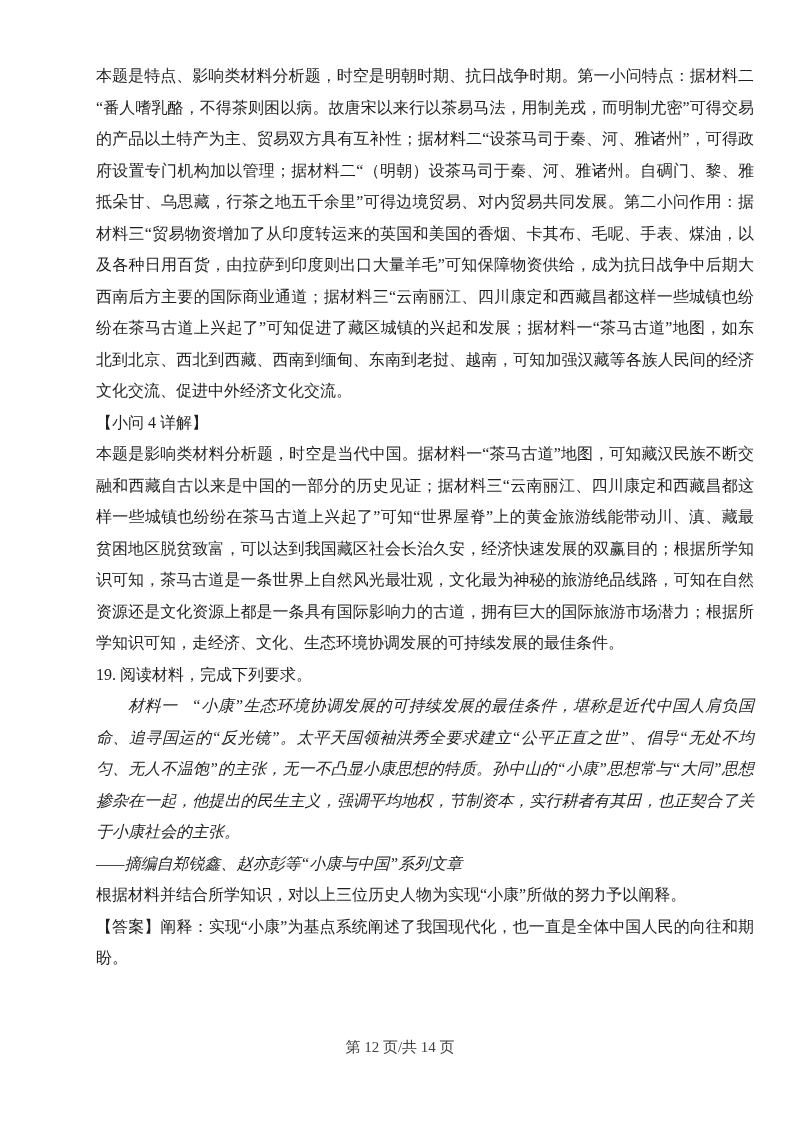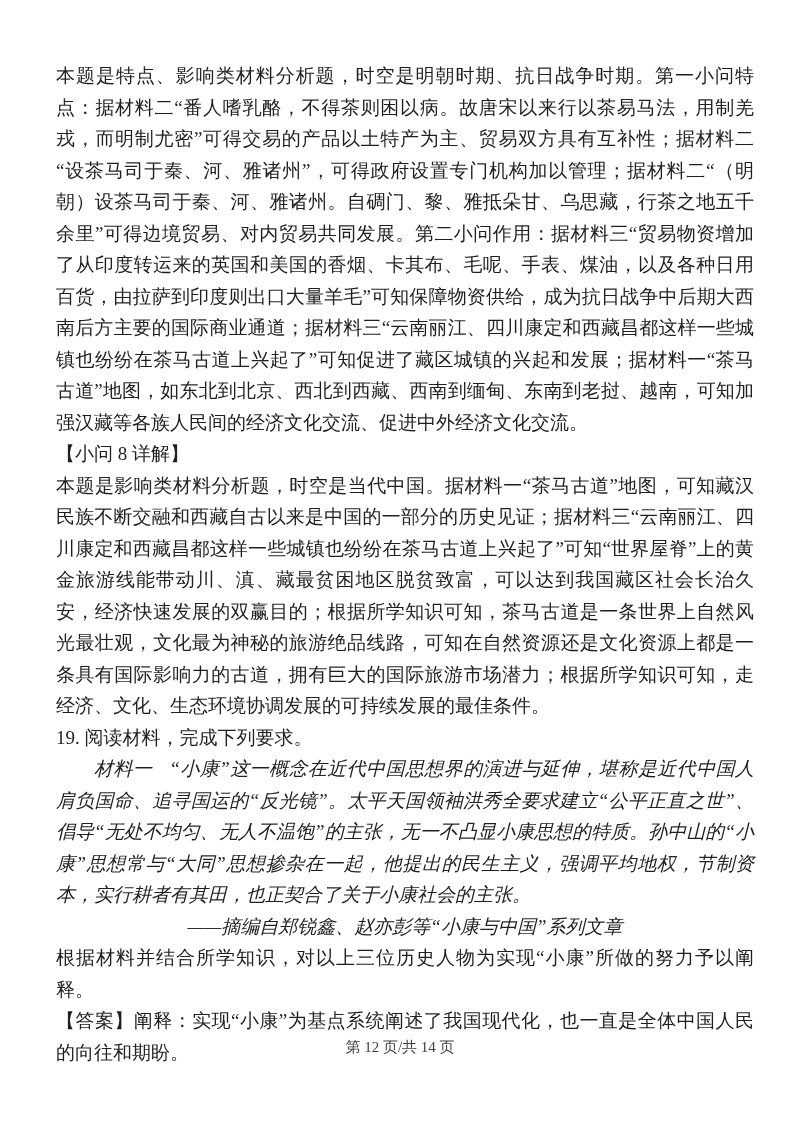--- a/index.html
+++ b/index.html
@@ -11,39 +11,39 @@
     position: relative;
     width: 800px;
     height: 1131px;
     margin: 0 auto;
     background: #ffffff;
     overflow: hidden;
     font-family: "Liberation Serif", "DejaVu Serif", serif;
     color: #1f1f1f;
   }
   .content {
-    padding: 60px 46px 0 56px;
-    font-size: 19px;
+    padding: 60px 46px 0 96px;
+    font-size: 16px;
     line-height: 31.5px;
     text-align: justify;
     text-justify: inter-ideograph;
     word-break: break-all;
   }
   .content p {
     margin: 0;
   }
   
   .kai {
     font-style: italic;
   }
   .indent-2em {
     text-indent: 2em;
   }
   .source-line {
-    text-align: center;
+    text-align: left;
     text-indent: 0;
   }
   .material-label {
     margin-right: 0.9em;
     margin-top: 36px;
   }
   .page-footer {
     position: absolute;
     top: 1036px;
     left: 0;
@@ -55,27 +55,27 @@
   }
 </style>
 </head>
 <body>
 
 <div class="page">
   <div class="content">
 
     <p>本题是特点、影响类材料分析题，时空是明朝时期、抗日战争时期。第一小问特点：据材料二“番人嗜乳酪，不得茶则困以病。故唐宋以来行以茶易马法，用制羌戎，而明制尤密”可得交易的产品以土特产为主、贸易双方具有互补性；据材料二“设茶马司于秦、河、雅诸州”，可得政府设置专门机构加以管理；据材料二“（明朝）设茶马司于秦、河、雅诸州。自碉门、黎、雅抵朵甘、乌思藏，行茶之地五千余里”可得边境贸易、对内贸易共同发展。第二小问作用：据材料三“贸易物资增加了从印度转运来的英国和美国的香烟、卡其布、毛呢、手表、煤油，以及各种日用百货，由拉萨到印度则出口大量羊毛”可知保障物资供给，成为抗日战争中后期大西南后方主要的国际商业通道；据材料三“云南丽江、四川康定和西藏昌都这样一些城镇也纷纷在茶马古道上兴起了”可知促进了藏区城镇的兴起和发展；据材料一“茶马古道”地图，如东北到北京、西北到西藏、西南到缅甸、东南到老挝、越南，可知加强汉藏等各族人民间的经济文化交流、促进中外经济文化交流。</p>
 
-    <p>【小问 8 详解】</p>
+    <p>【小问 4 详解】</p>
 
     <p>本题是影响类材料分析题，时空是当代中国。据材料一“茶马古道”地图，可知藏汉民族不断交融和西藏自古以来是中国的一部分的历史见证；据材料三“云南丽江、四川康定和西藏昌都这样一些城镇也纷纷在茶马古道上兴起了”可知“世界屋脊”上的黄金旅游线能带动川、滇、藏最贫困地区脱贫致富，可以达到我国藏区社会长治久安，经济快速发展的双赢目的；根据所学知识可知，茶马古道是一条世界上自然风光最壮观，文化最为神秘的旅游绝品线路，可知在自然资源还是文化资源上都是一条具有国际影响力的古道，拥有巨大的国际旅游市场潜力；根据所学知识可知，走经济、文化、生态环境协调发展的可持续发展的最佳条件。</p>
 
     <p>19. 阅读材料，完成下列要求。</p>
 
-    <p class="kai indent-2em"><span class="material-label">材料一</span><span>“小康”这一概念在近代中国思想界的演进与延伸，堪称是近代中国人肩负国命、追寻国运的“反光镜”。太平天国领袖洪秀全要求建立“公平正直之世”、倡导“无处不均匀、无人不温饱”的主张，无一不凸显小康思想的特质。孙中山的“小康”思想常与“大同”思想掺杂在一起，他提出的民生主义，强调平均地权，节制资本，实行耕者有其田，也正契合了关于小康社会的主张。</span></p>
+    <p class="kai indent-2em"><span class="material-label">材料一</span><span>“小康”生态环境协调发展的可持续发展的最佳条件，堪称是近代中国人肩负国命、追寻国运的“反光镜”。太平天国领袖洪秀全要求建立“公平正直之世”、倡导“无处不均匀、无人不温饱”的主张，无一不凸显小康思想的特质。孙中山的“小康”思想常与“大同”思想掺杂在一起，他提出的民生主义，强调平均地权，节制资本，实行耕者有其田，也正契合了关于小康社会的主张。</span></p>
 
     <p class="kai source-line">——摘编自郑锐鑫、赵亦彭等“小康与中国”系列文章</p>
 
 
 
     <p>根据材料并结合所学知识，对以上三位历史人物为实现“小康”所做的努力予以阐释。</p>
 
     <p>【答案】阐释：实现“小康”为基点系统阐述了我国现代化，也一直是全体中国人民的向往和期盼。</p>
 
   </div>

